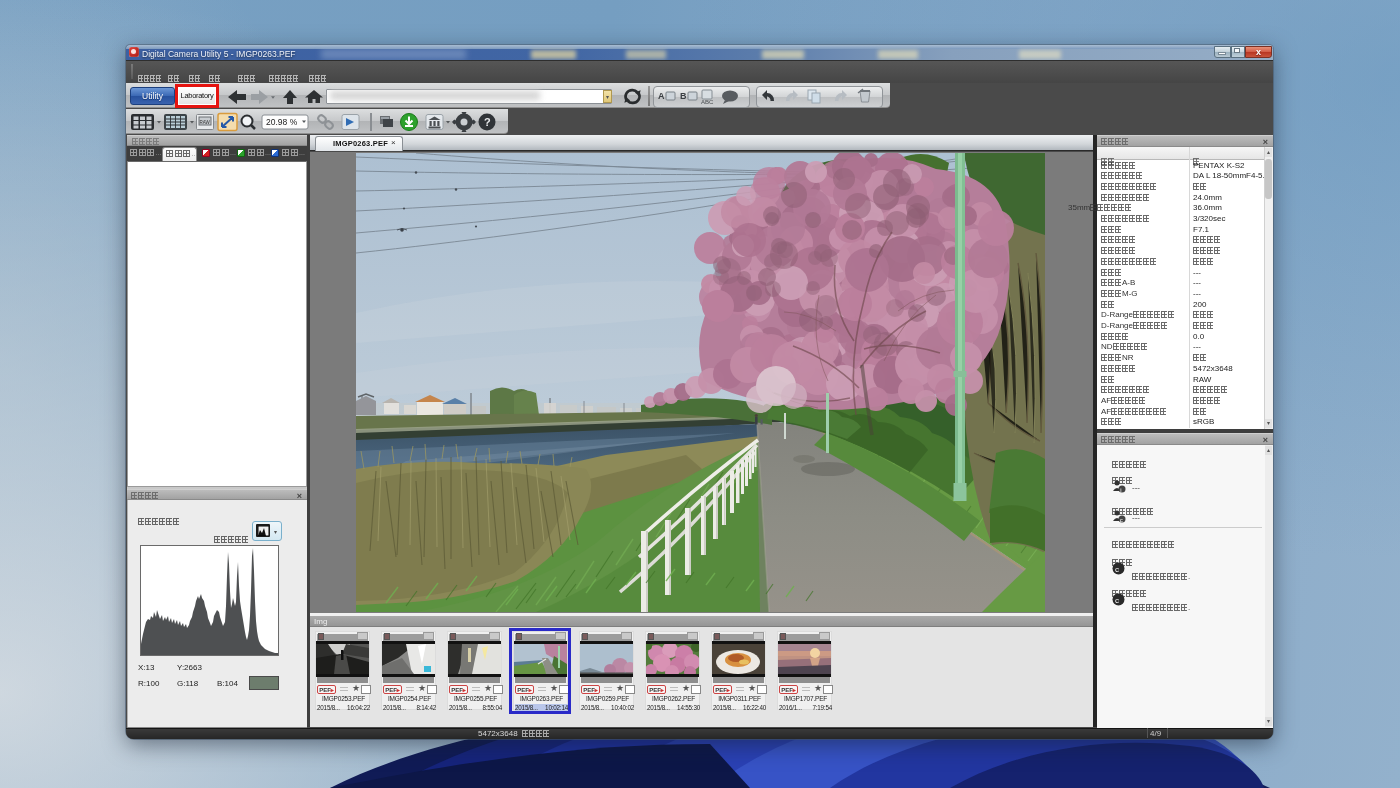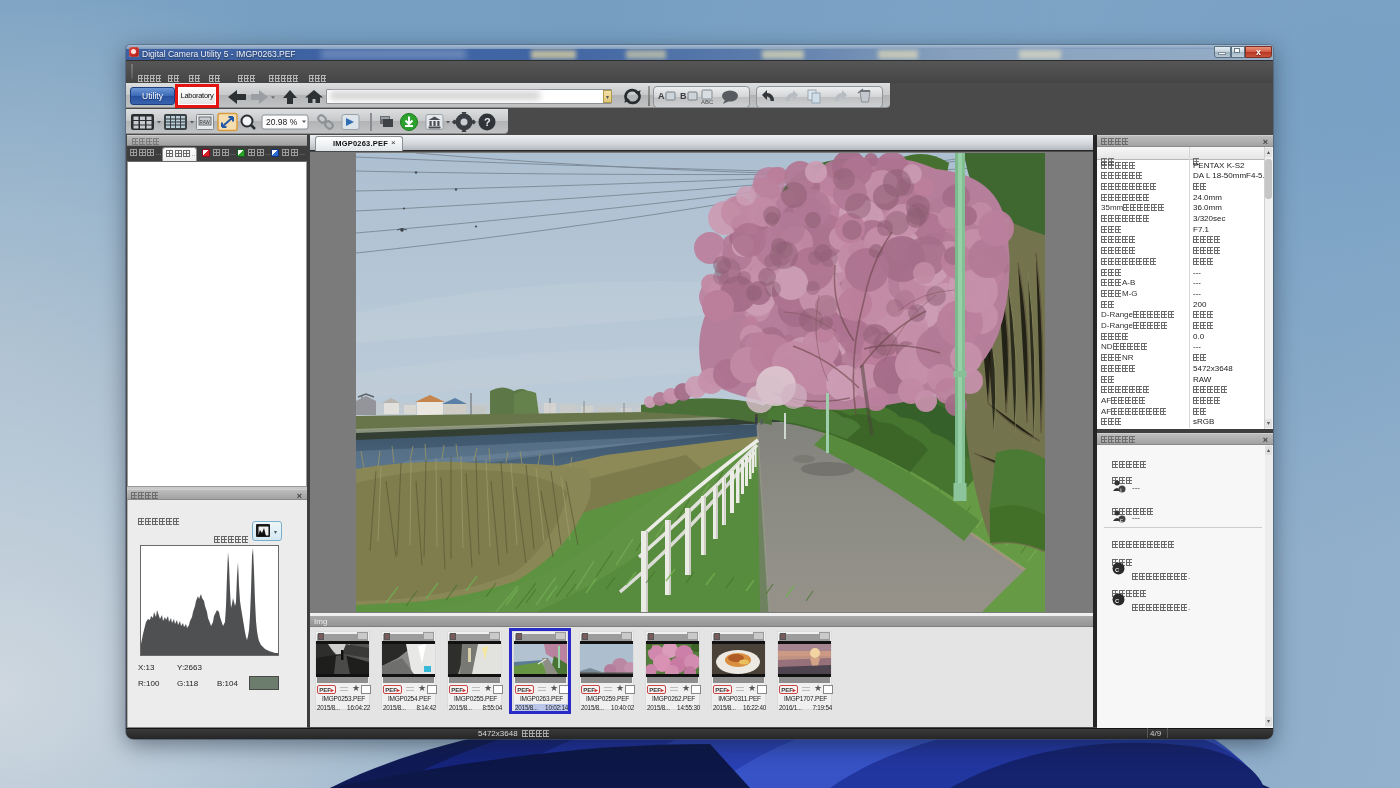--- a/index.html
+++ b/index.html
@@ -959,21 +959,21 @@
 <div class="a" style="left:1193px;top:149.5px;color:#333"><i class="j jt" style="color:#444"></i></div>
 <div class="a" style="left:1189px;top:147px;width:1px;height:281px;background:#d8d8d8"></div>
 <div class="a" style="left:1101px;top:160.5px;font-size:8px;white-space:nowrap"><i class="j jt" style="color:#333"></i><i class="j jt" style="color:#333"></i><i class="j jt" style="color:#333"></i><i class="j jt" style="color:#333"></i><i class="j jt" style="color:#333"></i></div>
 <div class="a" style="left:1193px;top:160.5px;font-size:8px;white-space:nowrap"><span style="color:#222">PENTAX K-S2</span></div>
 <div class="a" style="left:1101px;top:171.2px;font-size:8px;white-space:nowrap"><i class="j jt" style="color:#333"></i><i class="j jt" style="color:#333"></i><i class="j jt" style="color:#333"></i><i class="j jt" style="color:#333"></i><i class="j jt" style="color:#333"></i><i class="j jt" style="color:#333"></i></div>
 <div class="a" style="left:1193px;top:171.2px;font-size:8px;white-space:nowrap"><span style="color:#222">DA L 18-50mmF4-5.6</span></div>
 <div class="a" style="left:1101px;top:181.9px;font-size:8px;white-space:nowrap"><i class="j jt" style="color:#333"></i><i class="j jt" style="color:#333"></i><i class="j jt" style="color:#333"></i><i class="j jt" style="color:#333"></i><i class="j jt" style="color:#333"></i><i class="j jt" style="color:#333"></i><i class="j jt" style="color:#333"></i><i class="j jt" style="color:#333"></i></div>
 <div class="a" style="left:1193px;top:181.9px;font-size:8px;white-space:nowrap"><i class="j jt" style="color:#333"></i><i class="j jt" style="color:#333"></i></div>
 <div class="a" style="left:1101px;top:192.6px;font-size:8px;white-space:nowrap"><i class="j jt" style="color:#333"></i><i class="j jt" style="color:#333"></i><i class="j jt" style="color:#333"></i><i class="j jt" style="color:#333"></i><i class="j jt" style="color:#333"></i><i class="j jt" style="color:#333"></i><i class="j jt" style="color:#333"></i></div>
 <div class="a" style="left:1193px;top:192.6px;font-size:8px;white-space:nowrap"><span style="color:#222">24.0mm</span></div>
-<div class="a" style="left:1101px;top:203.3px;font-size:8px;white-space:nowrap"><span style="color:#333">35mm</span><i class="j jt" style="color:#333"></i><i class="j jt" style="color:#333"></i><i class="j jt" style="color:#333"></i><i class="j jt" style="color:#333"></i><i class="j jt" style="color:#333"></i><i class="j jt" style="color:#333"></i></div>
+<div class="a" style="left:1068px;top:203.3px;font-size:8px;white-space:nowrap"><span style="color:#333">35mm</span><i class="j jt" style="color:#333"></i><i class="j jt" style="color:#333"></i><i class="j jt" style="color:#333"></i><i class="j jt" style="color:#333"></i><i class="j jt" style="color:#333"></i><i class="j jt" style="color:#333"></i></div>
 <div class="a" style="left:1193px;top:203.3px;font-size:8px;white-space:nowrap"><span style="color:#222">36.0mm</span></div>
 <div class="a" style="left:1101px;top:214.0px;font-size:8px;white-space:nowrap"><i class="j jt" style="color:#333"></i><i class="j jt" style="color:#333"></i><i class="j jt" style="color:#333"></i><i class="j jt" style="color:#333"></i><i class="j jt" style="color:#333"></i><i class="j jt" style="color:#333"></i><i class="j jt" style="color:#333"></i></div>
 <div class="a" style="left:1193px;top:214.0px;font-size:8px;white-space:nowrap"><span style="color:#222">3/320sec</span></div>
 <div class="a" style="left:1101px;top:224.7px;font-size:8px;white-space:nowrap"><i class="j jt" style="color:#333"></i><i class="j jt" style="color:#333"></i><i class="j jt" style="color:#333"></i></div>
 <div class="a" style="left:1193px;top:224.7px;font-size:8px;white-space:nowrap"><span style="color:#222">F7.1</span></div>
 <div class="a" style="left:1101px;top:235.4px;font-size:8px;white-space:nowrap"><i class="j jt" style="color:#333"></i><i class="j jt" style="color:#333"></i><i class="j jt" style="color:#333"></i><i class="j jt" style="color:#333"></i><i class="j jt" style="color:#333"></i></div>
 <div class="a" style="left:1193px;top:235.4px;font-size:8px;white-space:nowrap"><i class="j jt" style="color:#333"></i><i class="j jt" style="color:#333"></i><i class="j jt" style="color:#333"></i><i class="j jt" style="color:#333"></i></div>
 <div class="a" style="left:1101px;top:246.1px;font-size:8px;white-space:nowrap"><i class="j jt" style="color:#333"></i><i class="j jt" style="color:#333"></i><i class="j jt" style="color:#333"></i><i class="j jt" style="color:#333"></i><i class="j jt" style="color:#333"></i></div>
 <div class="a" style="left:1193px;top:246.1px;font-size:8px;white-space:nowrap"><i class="j jt" style="color:#333"></i><i class="j jt" style="color:#333"></i><i class="j jt" style="color:#333"></i><i class="j jt" style="color:#333"></i></div>
 <div class="a" style="left:1101px;top:256.8px;font-size:8px;white-space:nowrap"><i class="j jt" style="color:#333"></i><i class="j jt" style="color:#333"></i><i class="j jt" style="color:#333"></i><i class="j jt" style="color:#333"></i><i class="j jt" style="color:#333"></i><i class="j jt" style="color:#333"></i><i class="j jt" style="color:#333"></i><i class="j jt" style="color:#333"></i></div>

